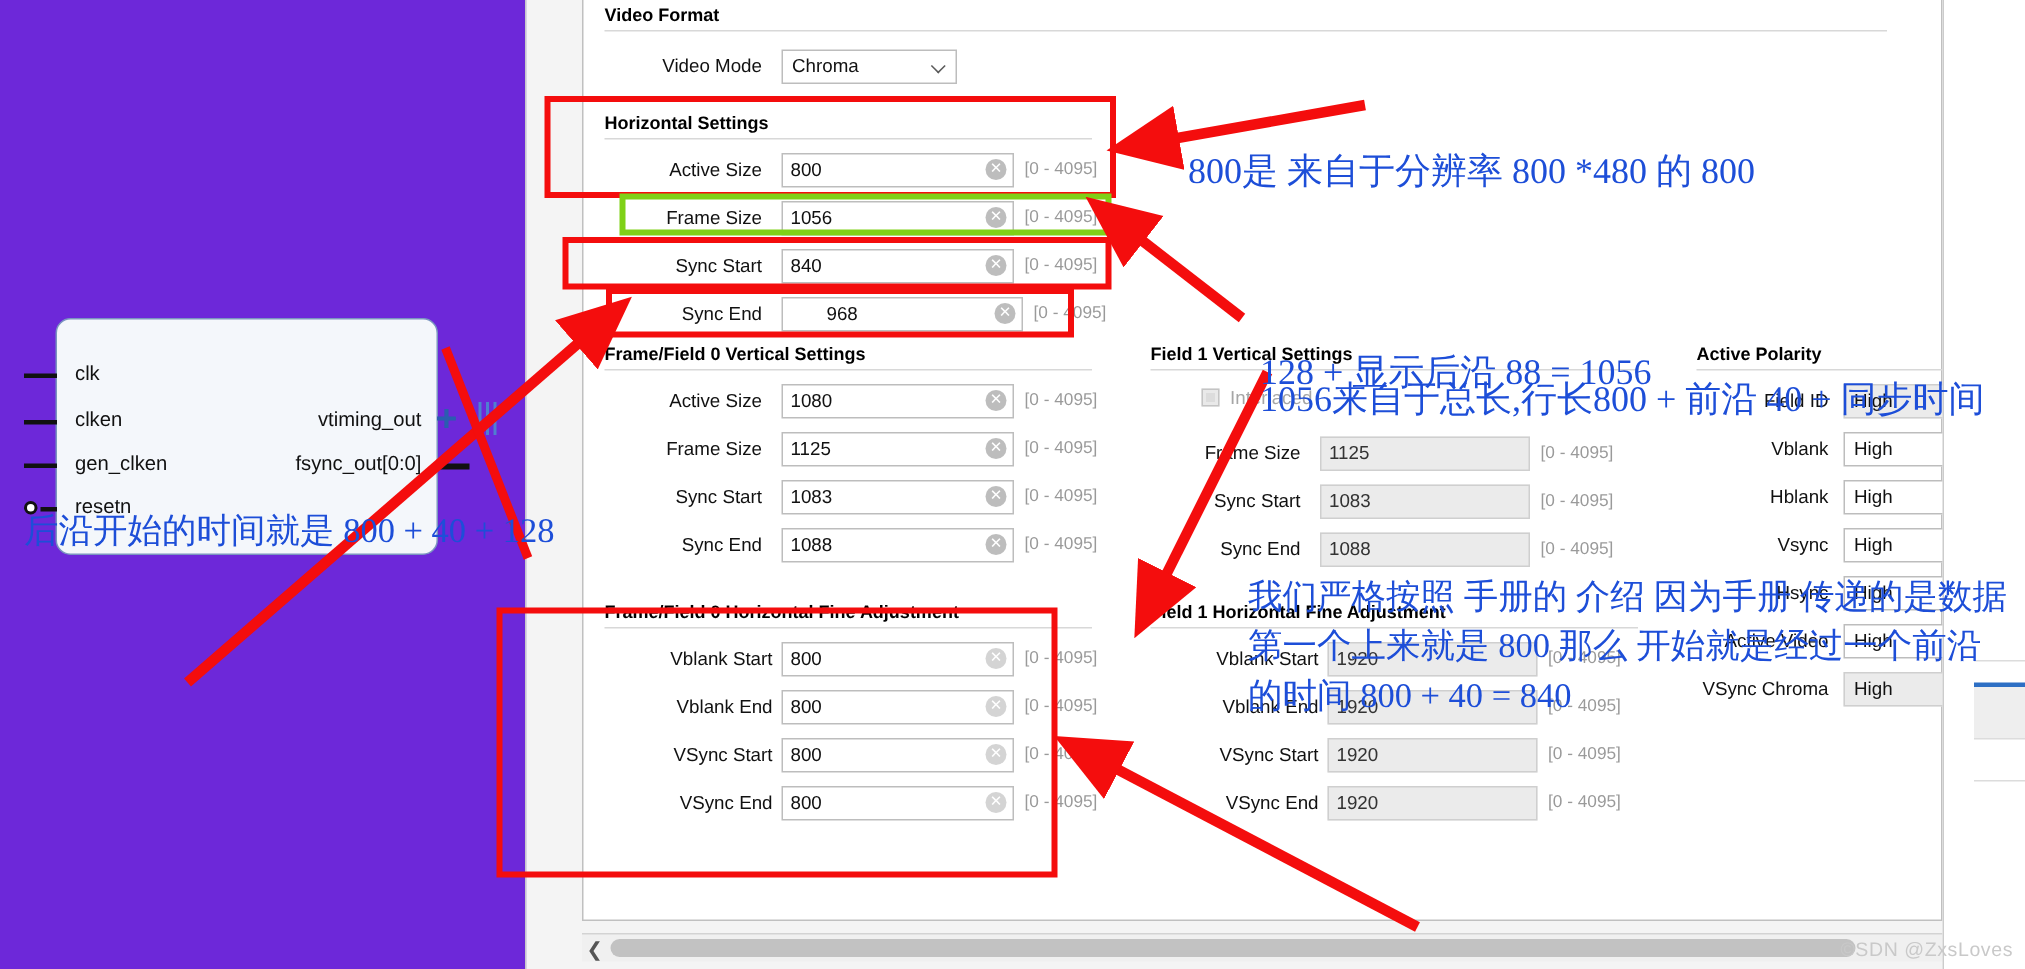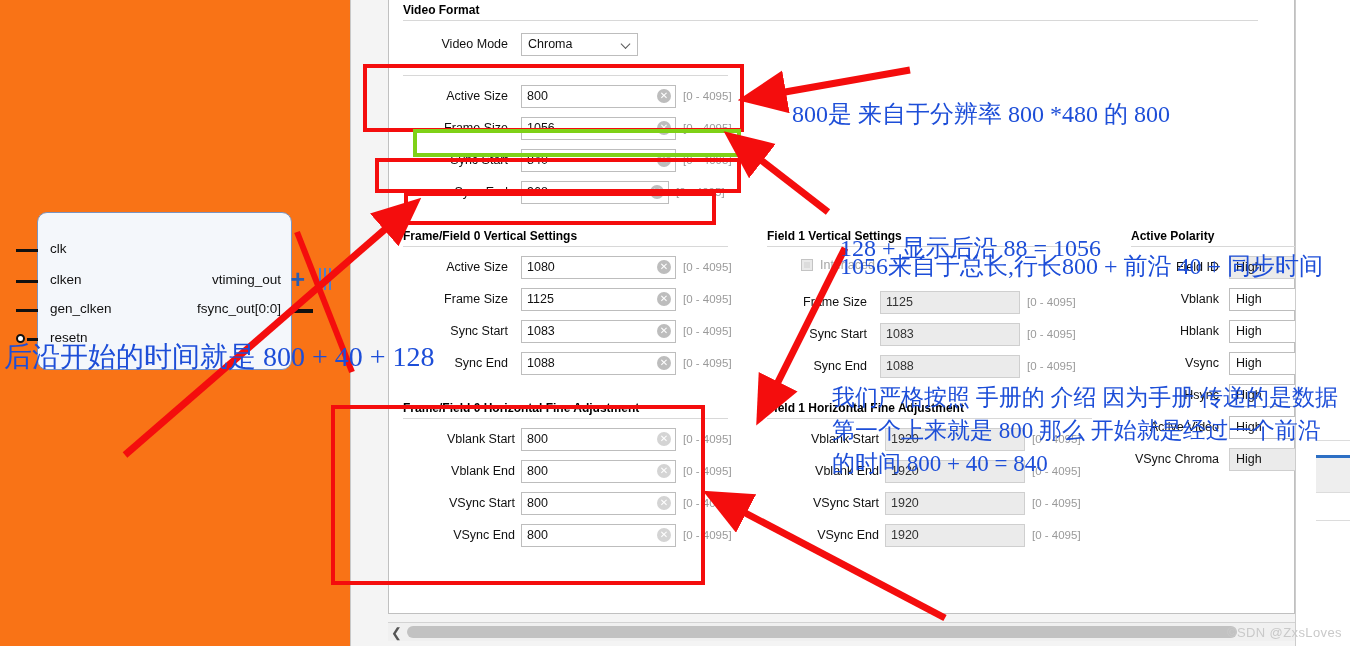--- a/index.html
+++ b/index.html
@@ -10,21 +10,21 @@
     font-family:"Liberation Sans", sans-serif;
     font-size:12px;
     color:#1a1a1a;
     position:relative;
     overflow:hidden;
   }
 
   
   #left-pane {
     position:absolute; left:0; top:0; width:351px; height:646px;
-    background:#f97316;
+    background:#6d28d9;
     border-right:1px solid #c8c8c8;
   }
   #blk {
     position:absolute; left:37px; top:212px; width:255px; height:158px;
     background:#f4f7fb;
     border:1px solid #7a94c0;
     border-radius:10px;
   }
   .blk-in-label  { position:absolute; left:12px;  font-size:13.5px; color:#111; white-space:nowrap; }
   .blk-out-label { position:absolute; right:10px; font-size:13.5px; color:#111; white-space:nowrap; }
@@ -187,20 +187,21 @@
       <div class="row" style="margin-top:7px;">
         <div class="row-label" style="width:105px;">Video Mode</div>
         <div class="select-box" style="width:117px; margin-left:13px;">
           <span>Chroma</span>
           <span class="chev"></span>
         </div>
       </div>
     </div>
 
     <div class="section" style="left:14px; top:86px; width:340px;">
+      <div class="section-title">Horizontal Settings</div>
       <div class="section-rule" style="width:325px;"></div>
 
       <div class="row" style="margin-top:4px;">
         <div class="row-label" style="width:105px;">Active Size</div>
         <div class="fieldbox" style="width:155px; margin-left:13px;">
           <input type="text" value="800" style="">
           <span class="clear-icon">✕</span>
         </div>
         <div class="range-txt">[0 - 4095]</div>
       </div>
@@ -218,21 +219,21 @@
         <div class="row-label" style="width:105px;">Sync Start</div>
         <div class="fieldbox" style="width:155px; margin-left:13px;">
           <input type="text" value="840" style="">
           <span class="clear-icon">✕</span>
         </div>
         <div class="range-txt">[0 - 4095]</div>
       </div>
 
       <div class="row">
         <div class="row-label" style="width:105px;">Sync End</div>
-        <div class="fieldbox" style="width:148px; margin-left:13px;">
+        <div class="fieldbox" style="width:161px; margin-left:13px;padding-left:24px;">
           <input type="text" value="968" style="">
           <span class="clear-icon">✕</span>
         </div>
         <div class="range-txt">[0 - 4095]</div>
       </div>
     </div>
 
     <div class="section" style="left:14px; top:240px; width:340px;">
       <div class="section-title">Frame/Field 0 Vertical Settings</div>
       <div class="section-rule" style="width:325px;"></div>
@@ -479,21 +480,21 @@
     <line x1="125" y1="455" x2="398" y2="218" stroke="#f40d0d" stroke-width="7" marker-end="url(#ah)"></line>
 
     <line x1="845" y1="248" x2="770" y2="398" stroke="#f40d0d" stroke-width="7" marker-end="url(#ah)"></line>
 
     <line x1="945" y1="618" x2="730" y2="505" stroke="#f40d0d" stroke-width="7" marker-end="url(#ah)"></line>
 
     <line x1="330" y1="465" x2="300" y2="235" stroke="#f40d0d" stroke-width="6" opacity="0"></line>
     <line x1="297" y1="232" x2="352" y2="372" stroke="#f40d0d" stroke-width="6"></line>
   </svg>
 
-  <div class="ann-text" style="left:4px;   top:338px; font-size:28px;">后沿开始的时间就是 800 + 40 + 128</div>
+  <div class="ann-text" style="left:16px;   top:338px; font-size:23px;">后沿开始的时间就是 800 + 40 + 128</div>
 
   <div class="ann-text" style="left:792px; top:98px;  font-size:24px;">800是 来自于分辨率 800 *480 的 800</div>
 
   <div class="ann-text" style="left:840px; top:206px; font-size:24px;margin-top:44px;">1056来自于总长,行长800 + 前沿 40 + 同步时间</div>
   <div class="ann-text" style="left:840px; top:232px; font-size:24px;">128 + 显示后沿 88 = 1056</div>
 
   <div class="ann-text" style="left:832px; top:382px; font-size:23px;">我们严格按照 手册的 介绍 因为手册 传递的是数据</div>
   <div class="ann-text" style="left:832px; top:415px; font-size:23px;">第一个上来就是 800 那么 开始就是经过一个前沿</div>
   <div class="ann-text" style="left:832px; top:448px; font-size:23px;">的时间 800 + 40 = 840</div>
 </div>

